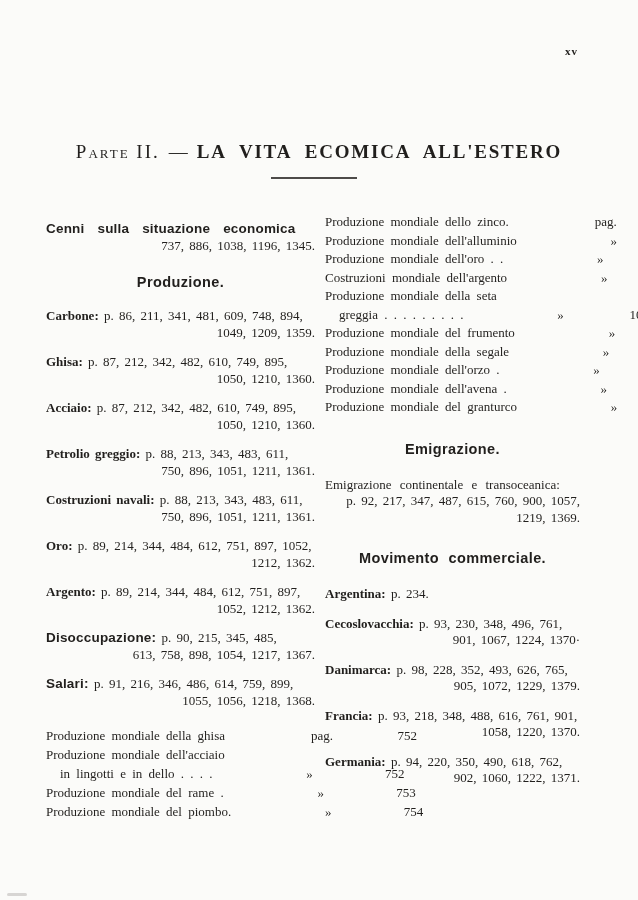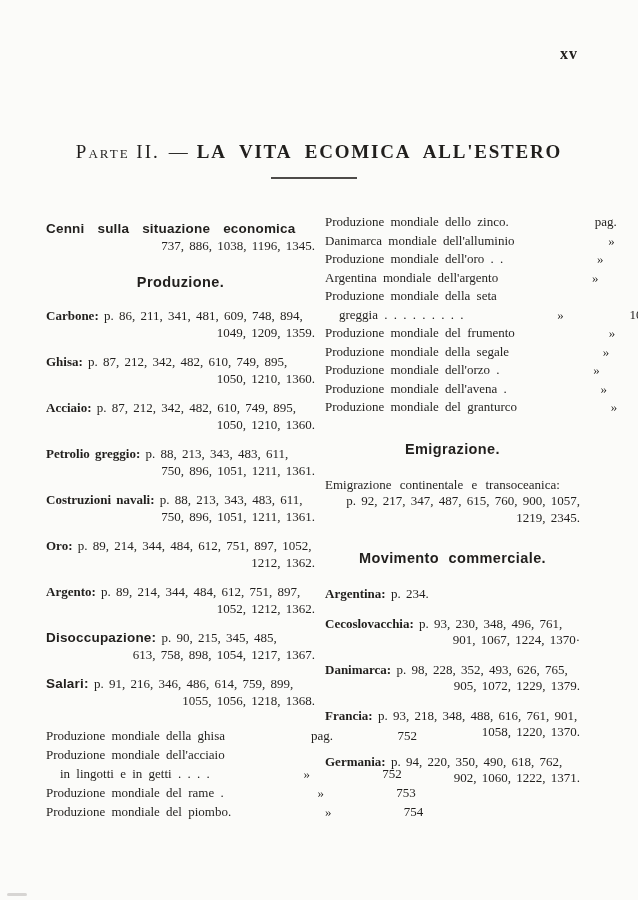--- a/index.html
+++ b/index.html
@@ -7,21 +7,21 @@
     width:638px;height:900px;
     background:#fbfbf9;
     font-family:"Liberation Serif",serif;
     color:#211f1d;
     overflow:hidden;
   }
   .page{position:relative;width:638px;height:900px;overflow:hidden;}
 
   .page-num{
     position:absolute;top:45px;right:60px;
-    font-weight:bold;font-size:16px;letter-spacing:1px;
+    font-weight:bold;font-size:11px;letter-spacing:1px;
   }
 
   .title{
     position:absolute;top:141px;left:0;width:100%;
     margin:0;text-align:center;white-space:nowrap;
     font-size:19px;font-weight:normal;
   }
   .title-prefix{font-variant:small-caps;letter-spacing:2px;text-align:right;}
   .title-dash{margin:0 9px;}
   .title-main{font-weight:bold;letter-spacing:1.8px;word-spacing:7px;}
@@ -138,21 +138,21 @@
             <div class="trow tlast">
               <span class="trow-text">Produzione mondiale della ghisa</span>
               <span class="trow-fill"></span>
               <span class="trow-mark">pag.</span>
               <span class="trow-page">752</span>
             </div>
           </div>
           <div class="toc-row">
             <div class="trow">Produzione mondiale dell'acciaio</div>
             <div class="trow tindent tlast">
-              <span class="trow-text">in lingotti e in getti . . . .</span>
+              <span class="trow-text">in lingotti e in dello . . . .</span>
               <span class="trow-fill"></span>
               <span class="trow-mark">»</span>
               <span class="trow-page">752</span>
             </div>
           </div>
           <div class="toc-row">
             <div class="trow tlast">
               <span class="trow-text">Produzione mondiale del rame .</span>
               <span class="trow-fill"></span>
               <span class="trow-mark">»</span>
@@ -175,37 +175,37 @@
           <div class="toc-row">
             <div class="trow tlast">
               <span class="trow-text">Produzione mondiale dello zinco.</span>
               <span class="trow-fill"></span>
               <span class="trow-mark">pag.</span>
               <span class="trow-page">755</span>
             </div>
           </div>
           <div class="toc-row">
             <div class="trow tlast">
-              <span class="trow-text">Danimarca mondiale dell'alluminio</span>
+              <span class="trow-text">Produzione mondiale dell'alluminio</span>
               <span class="trow-fill"></span>
               <span class="trow-mark">»</span>
               <span class="trow-page">756</span>
             </div>
           </div>
           <div class="toc-row">
             <div class="trow tlast">
               <span class="trow-text">Produzione mondiale dell'oro . .</span>
               <span class="trow-fill"></span>
               <span class="trow-mark">»</span>
               <span class="trow-page">757</span>
             </div>
           </div>
           <div class="toc-row">
             <div class="trow tlast">
-              <span class="trow-text">Argentina mondiale dell'argento</span>
+              <span class="trow-text">Costruzioni mondiale dell'argento</span>
               <span class="trow-fill"></span>
               <span class="trow-mark">»</span>
               <span class="trow-page">757</span>
             </div>
           </div>
           <div class="toc-row">
             <div class="trow">Produzione mondiale della seta</div>
             <div class="trow tindent tlast">
               <span class="trow-text">greggia . . . . . . . . .</span>
               <span class="trow-fill"></span>
@@ -252,21 +252,21 @@
               <span class="trow-mark">»</span>
               <span class="trow-page">1364</span>
             </div>
           </div>
         </div>
       <h2 class="heading">Emigrazione.</h2>
       <div class="entry-host">
           <div class="entry spread2">
             <div class="tline first"><span class="seg-p">Emigrazione continentale e transoceanica:</span></div>
             <div class="tline cont"><span class="seg-p">p. 92, 217, 347, 487, 615, 760, 900, 1057,</span></div>
-            <div class="tline cont"><span class="seg-p">1219, 2345.</span></div>
+            <div class="tline cont"><span class="seg-p">1219, 1369.</span></div>
           </div>
         </div>
       <h2 class="heading">Movimento commerciale.</h2>
       <div>
           <div class="entry">
             <div class="tline first"><span class="seg-bs">Argentina:</span><span class="seg-p"> p. 234.</span></div>
           </div>
           <div class="entry">
             <div class="tline first"><span class="seg-bs">Cecoslovacchia:</span><span class="seg-p"> p. 93, 230, 348, 496, 761,</span></div>
             <div class="tline cont"><span class="seg-p">901, 1067, 1224, 1370·</span></div>

